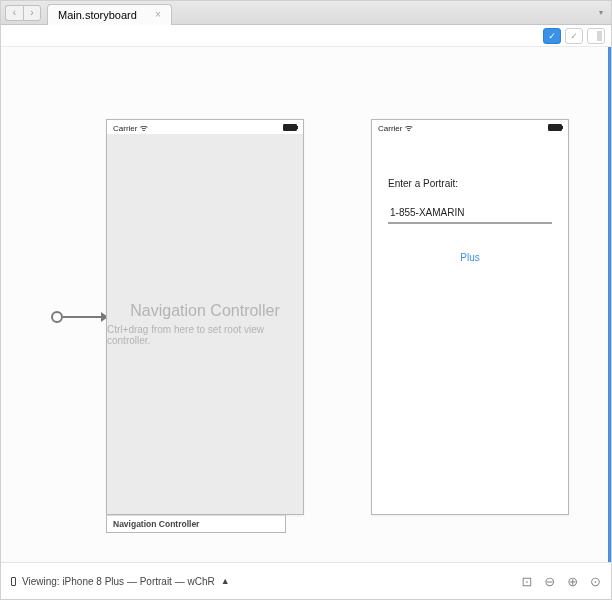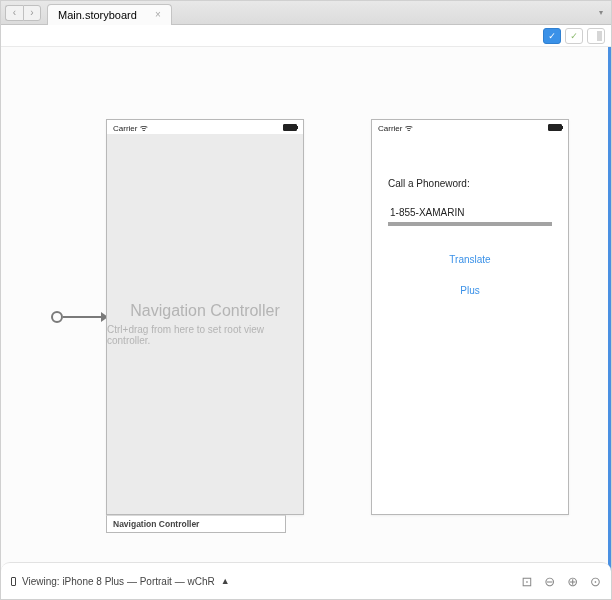--- a/index.html
+++ b/index.html
@@ -194,21 +194,21 @@
 }
 .label1 {
   font-size: 10px;
   color: #222;
   margin-bottom: 14px;
 }
 .textfield {
   font-size: 10px;
   color: #222;
   padding: 4px 2px;
-  border-bottom: 4px solid #a3a3a3;
+  border-bottom: 2px solid #a3a3a3;
   margin-bottom: 28px;
 }
 .link-btn {
   color: #3a91e8;
   font-size: 10px;
   text-align: center;
   margin: 0 auto 20px auto;
 }
 .scene-label {
   height: 18px;
@@ -224,21 +224,20 @@
   position: absolute;
   left: 0; right: 0; bottom: 0;
   height: 24px;
   background: #fff;
   border-top: 1px solid #e2e2e2;
   display: flex;
   align-items: center;
   padding: 18px 10px;
   font-size: 10px;
   color: #444;
-  border-radius: 9px;
 }
 .viewing-phone {
   width: 5px; height: 9px;
   border: 1px solid #444;
   border-radius: 1px;
   margin-right: 6px;
 }
 .warn {
   margin-left: 6px;
   font-size: 9px;
@@ -298,23 +297,22 @@
     <div class="scene-label">Navigation Controller</div>
   </div>
 
   <div class="scene scene2">
     <div class="device">
       <div class="statusbar">
         <span><span>Carrier</span> <span class="wifi">ᯤ</span></span>
         <span class="battery"></span>
       </div>
       <div class="view-body">
-        <div class="label1">Call a Phoneword:</div>
+        <div class="label1">Enter a Portrait:</div>
         <div class="textfield">1-855-XAMARIN</div>
-        <div class="link-btn">Translate</div>
         <div class="link-btn">Plus</div>
       </div>
     </div>
   </div>
 </div>
 
 <div class="statusbar-area">
   <div class="viewing-phone"></div>
   <span>Viewing: iPhone 8 Plus — Portrait — wChR</span>
   <span class="warn">▲</span>

